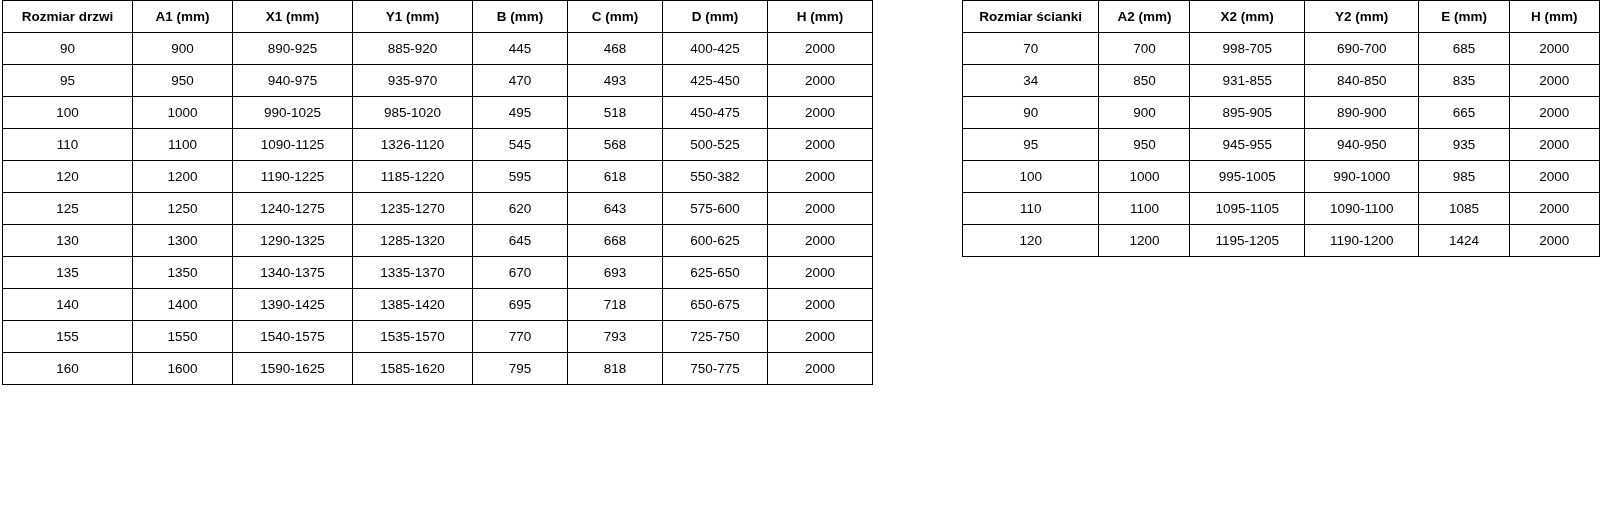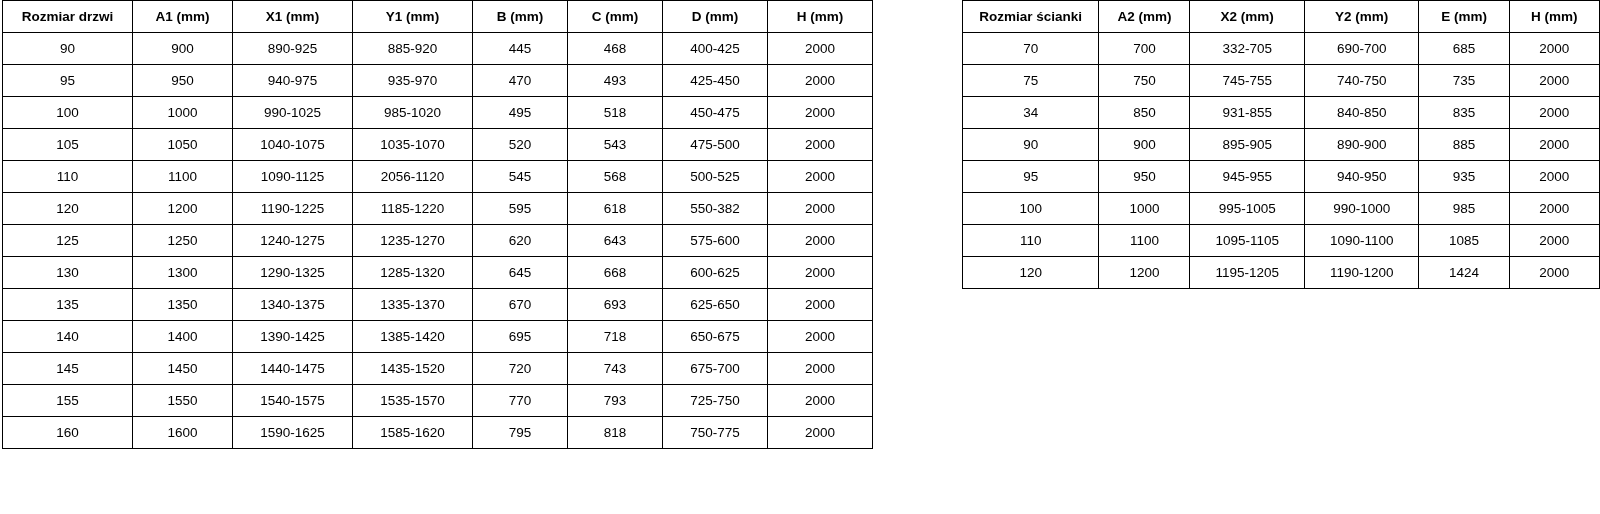--- a/index.html
+++ b/index.html
@@ -120,34 +120,24 @@
             <td>100</td>
             <td>1000</td>
             <td>990-1025</td>
             <td>985-1020</td>
             <td>495</td>
             <td>518</td>
             <td>450-475</td>
             <td>2000</td>
           </tr>
           <tr>
-            <td>105</td>
-            <td>1050</td>
-            <td>1040-1075</td>
-            <td>1035-1070</td>
-            <td>520</td>
-            <td>543</td>
-            <td>475-500</td>
-            <td>2000</td>
-          </tr>
-          <tr>
             <td>110</td>
             <td>1100</td>
             <td>1090-1125</td>
-            <td>2056-1120</td>
+            <td>1326-1120</td>
             <td>545</td>
             <td>568</td>
             <td>500-525</td>
             <td>2000</td>
           </tr>
           <tr>
             <td>120</td>
             <td>1200</td>
             <td>1190-1225</td>
             <td>1185-1220</td>
@@ -187,30 +177,20 @@
             <td>2000</td>
           </tr>
           <tr>
             <td>140</td>
             <td>1400</td>
             <td>1390-1425</td>
             <td>1385-1420</td>
             <td>695</td>
             <td>718</td>
             <td>650-675</td>
-            <td>2000</td>
-          </tr>
-          <tr>
-            <td>145</td>
-            <td>1450</td>
-            <td>1440-1475</td>
-            <td>1435-1520</td>
-            <td>720</td>
-            <td>743</td>
-            <td>675-700</td>
             <td>2000</td>
           </tr>
           <tr>
             <td>155</td>
             <td>1550</td>
             <td>1540-1575</td>
             <td>1535-1570</td>
             <td>770</td>
             <td>793</td>
             <td>725-750</td>
@@ -247,47 +227,39 @@
             <th>X2 (mm)</th>
             <th>Y2 (mm)</th>
             <th>E (mm)</th>
             <th>H (mm)</th>
           </tr>
       </thead>
       <tbody>
           <tr>
             <td>70</td>
             <td>700</td>
-            <td>332-705</td>
+            <td>998-705</td>
             <td>690-700</td>
             <td>685</td>
-            <td>2000</td>
-          </tr>
-          <tr>
-            <td>75</td>
-            <td>750</td>
-            <td>745-755</td>
-            <td>740-750</td>
-            <td>735</td>
             <td>2000</td>
           </tr>
           <tr>
             <td>34</td>
             <td>850</td>
             <td>931-855</td>
             <td>840-850</td>
             <td>835</td>
             <td>2000</td>
           </tr>
           <tr>
             <td>90</td>
             <td>900</td>
             <td>895-905</td>
             <td>890-900</td>
-            <td>885</td>
+            <td>665</td>
             <td>2000</td>
           </tr>
           <tr>
             <td>95</td>
             <td>950</td>
             <td>945-955</td>
             <td>940-950</td>
             <td>935</td>
             <td>2000</td>
           </tr>

